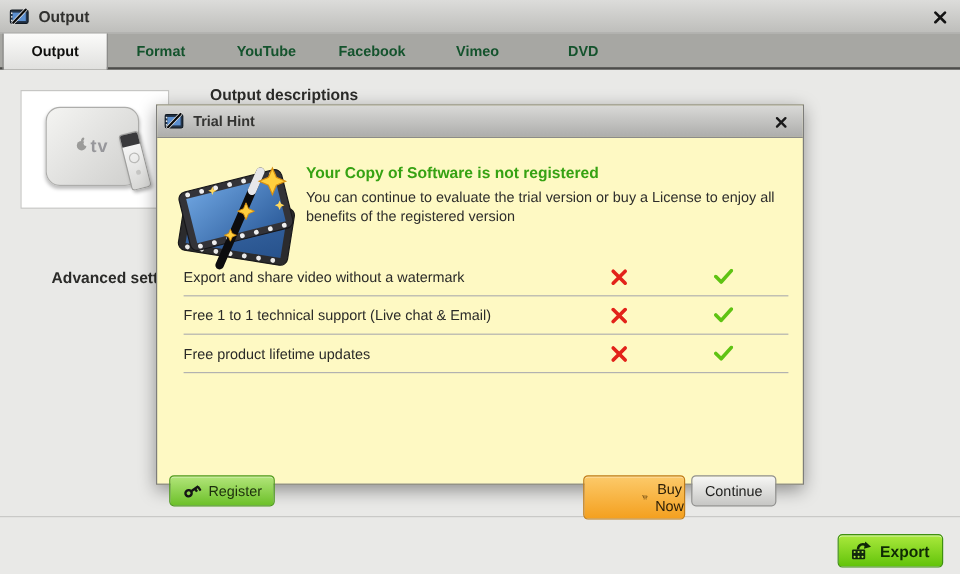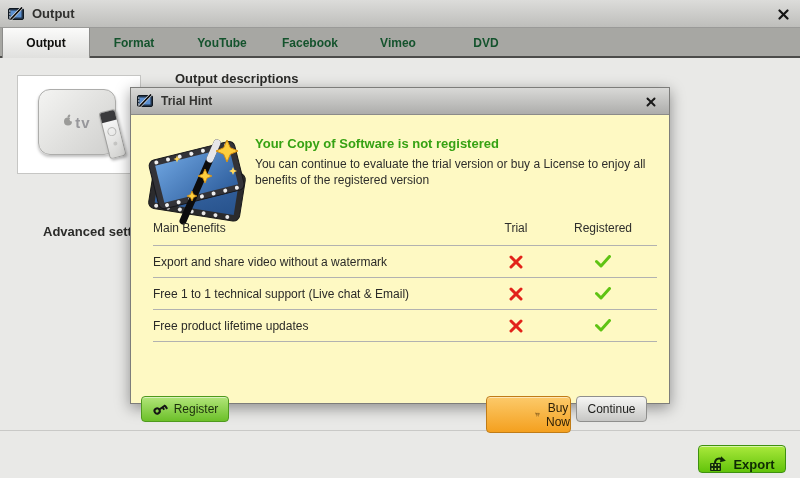--- a/index.html
+++ b/index.html
@@ -76,21 +76,20 @@
   }
   
   .footer-divider { position:absolute; left:0; top:430px; width:800px; height:1px; background:#c9c9c7; }
   .btn { cursor:default; display:flex; align-items:center; justify-content:center; gap:6px; border-radius:4px; font-size:12px; }
   .btn-export {
     position:absolute; left:698px; top:445px; width:88px; height:28px;
     background:linear-gradient(#aae93c,#62c30a);
     border:1px solid #3e9110;
     font-size:13px; font-weight:bold; color:#0f2a04;
     box-shadow:inset 0 1px 0 rgba(255,255,255,.55);
-    align-items:flex-end;
   }
   
   .dialog {
     position:absolute; left:130px; top:87px; width:540px; height:317px;
     background:#fef9c3;
     border:1px solid #7d7d7b;
     box-shadow:0 4px 14px rgba(0,0,0,.4);
   }
   .dlg-titlebar {
     position:absolute; left:0; top:0; width:100%; height:27px;
@@ -296,25 +295,20 @@
       <polygon points="60,40 62.1,44.9 67,47 62.1,49.1 60,54 57.9,49.1 53,47 57.9,44.9" fill="#ffcf3e" stroke="#d89010" stroke-width="0.8"></polygon>
       <polygon points="47,62 48.5,65.5 52,67 48.5,68.5 47,72 45.5,68.5 42,67 45.5,65.5" fill="#ffcf3e" stroke="#d89010" stroke-width="0.7"></polygon>
       <polygon points="88,38 89.2,40.8 92,42 89.2,43.2 88,46 86.8,43.2 84,42 86.8,40.8" fill="#ffd85e"></polygon>
       <polygon points="32,26.5 33,29 35.5,30 33,31 32,33.5 31,31 28.5,30 31,29" fill="#ffd85e"></polygon>
     </svg>
 
     <div class="dlg-heading">Your Copy of Software is not registered</div>
     <div class="dlg-para">You can continue to evaluate the trial version or buy a License to enjoy all benefits of the registered version</div>
 
     <div class="benefits">
-      <div class="b-header">
-        <span>Main Benefits</span>
-        <span class="col-trial">Trial</span>
-        <span class="col-reg">Registered</span>
-      </div>
 
       <div class="b-row">
         <span>Export and share video without a watermark</span>
         <span class="col-trial">
           <svg width="14" height="14" viewBox="0 0 14 14">
               <line x1="2" y1="2" x2="12" y2="12" stroke="#e2231a" stroke-width="3" stroke-linecap="round"></line>
               <line x1="12" y1="2" x2="2" y2="12" stroke="#e2231a" stroke-width="3" stroke-linecap="round"></line>
             </svg>
         </span>
         <span class="col-reg">

